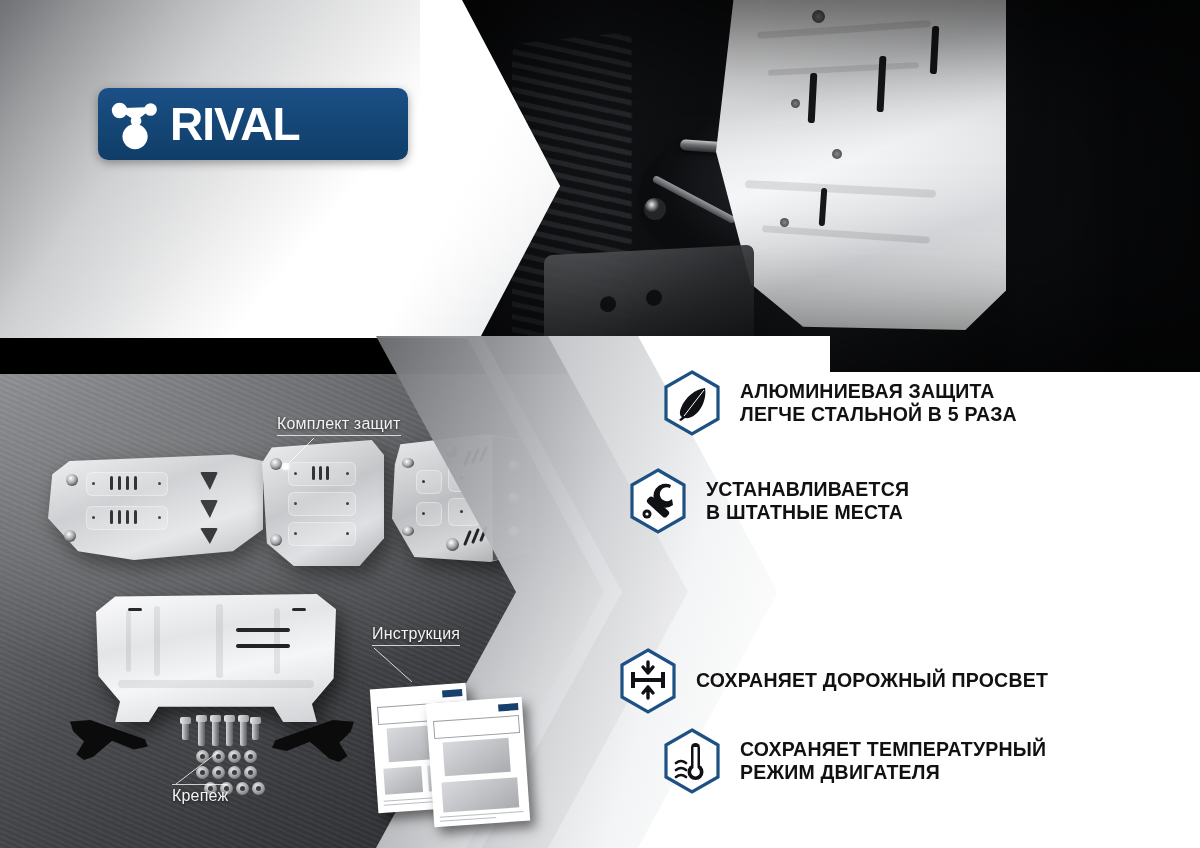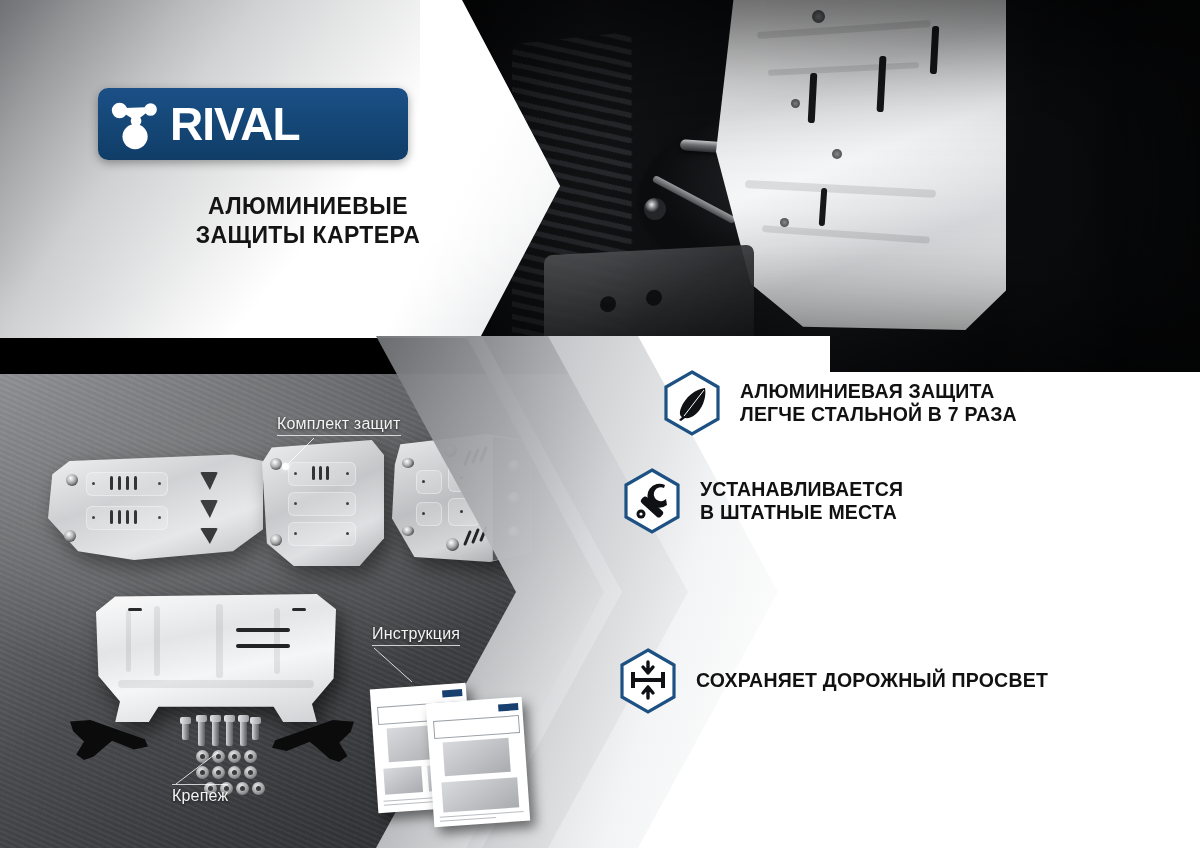--- a/index.html
+++ b/index.html
@@ -152,21 +152,21 @@
   .adv-item{
     position:absolute;display:flex;align-items:center;gap:18px;
   }
   .hexwrap{flex:0 0 auto;width:60px;height:66px;position:relative;}
   .adv-text{
     color:#111111;font-weight:bold;font-size:19.5px;line-height:1.2;
     letter-spacing:.2px;white-space:pre-line;
   }
 
   .i1{left:62px;top:34px;}
-  .i2{left:22px;top:132px;align-items:center;}
+  .i2{left:28px;top:132px;align-items:center;}
   .i3{left:-12px;top:222px;}
   .i4{left:18px;top:312px;}
   .i5{left:62px;top:392px;}
 
   
   .plate{position:absolute;filter:drop-shadow(6px 8px 10px rgba(0,0,0,.55));}
   .plate .body{position:absolute;inset:0;}
   .pl-hole{position:absolute;border-radius:50%;
     background:radial-gradient(circle at 40% 35%,#ffffff,#9fa1a4 45%,#3d3f42 75%,#ffffff 100%);}
   .pl-slot{position:absolute;background:#1a1b1d;border-radius:2px;}
@@ -246,24 +246,20 @@
         <circle cx="31" cy="29" r="5.5"></circle>
         <circle cx="30" cy="45" r="13"></circle>
         <path d="M14 18 L46 17 L31 29 Z"></path>
         <rect x="12" y="15" width="36" height="5" transform="rotate(-2 30 18)"></rect>
         <rect x="27" y="26" width="6" height="16"></rect>
       </g>
     </svg>
     <div class="logo-word">RIVAL</div>
   </div>
 
-  <div class="head-title">
-    <div>АЛЮМИНИЕВЫЕ</div>
-    <div>ЗАЩИТЫ КАРТЕРА</div>
-  </div>
 
   <div class="bl-panel">
 
     <div class="plate" style="left:48px;top:78px;width:215px;height:110px;">
       <div class="body" style="background:linear-gradient(160deg,#f2f3f4,#c9cbce 40%,#e3e4e6 70%,#b4b6b9);
            clip-path:polygon(2% 22%, 10% 10%, 86% 4%, 100% 10%, 100% 72%, 86% 92%, 40% 100%, 14% 92%, 0 62%);"></div>
       <div class="pl-pan" style="left:38px;top:22px;width:80px;height:22px;"></div>
       <div class="pl-pan" style="left:38px;top:56px;width:80px;height:22px;"></div>
       <div class="pl-slot" style="left:62px;top:26px;width:3px;height:14px"></div>
       <div class="pl-slot" style="left:70px;top:26px;width:3px;height:14px"></div>
@@ -449,21 +445,21 @@
       <div class="hexwrap">
         <svg viewBox="0 0 60 66" width="60" height="66">
           <polygon points="30,2 56,17 56,49 30,64 4,49 4,17" fill="#ffffff" stroke="#1d5184" stroke-width="3.2"></polygon>
           <g transform="translate(16,17)" fill="#101114">
             <path d="M27 1 C18 2 7 10 3 21 C1 26 2 29 4 30 L1 33 L3 34 L7 31 C13 32 20 27 24 19 C27 13 28 6 27 1 Z"></path>
             <path d="M26 3 L6 29" stroke="#ffffff" stroke-width="1" fill="none"></path>
           </g>
         </svg>
       </div>
       <div class="adv-text">АЛЮМИНИЕВАЯ ЗАЩИТА
-ЛЕГЧЕ СТАЛЬНОЙ В 7 РАЗА</div>
+ЛЕГЧЕ СТАЛЬНОЙ В 5 РАЗА</div>
     </div>
 
     <div class="adv-item i2">
       <div class="hexwrap">
         <svg viewBox="0 0 60 66" width="60" height="66">
           <polygon points="30,2 56,17 56,49 30,64 4,49 4,17" fill="#ffffff" stroke="#1d5184" stroke-width="3.2"></polygon>
           <g transform="translate(13,15)" fill="#101114">
             <path d="M30 2 a12 12 0 1 0 2 20 l-1 -6 a7 7 0 1 1 -2 -11 Z"></path>
             <rect x="4" y="20" width="26" height="8" rx="3" transform="rotate(42 17 24)"></rect>
             <circle cx="6" cy="31" r="4.5"></circle>
@@ -485,16 +481,32 @@
             <rect x="13" y="24" width="4" height="16"></rect>
             <rect x="43" y="24" width="4" height="16"></rect>
             <path d="M30 14 L30 25 M30 25 L25 19 M30 25 L35 19" stroke="#101114" stroke-width="3.4" fill="none" stroke-linecap="round"></path>
             <path d="M30 50 L30 39 M30 39 L25 45 M30 39 L35 45" stroke="#101114" stroke-width="3.4" fill="none" stroke-linecap="round"></path>
           </g>
         </svg>
       </div>
       <div class="adv-text">СОХРАНЯЕТ ДОРОЖНЫЙ ПРОСВЕТ</div>
     </div>
 
+    <div class="adv-item i5">
+      <div class="hexwrap">
+        <svg viewBox="0 0 60 66" width="60" height="66">
+          <polygon points="30,2 56,17 56,49 30,64 4,49 4,17" fill="#ffffff" stroke="#1d5184" stroke-width="3.2"></polygon>
+          <g fill="#101114">
+            <rect x="29" y="15" width="9" height="26" rx="4.5"></rect>
+            <circle cx="33.5" cy="44" r="8"></circle>
+            <rect x="31.5" y="19" width="4" height="24" fill="#ffffff"></rect>
+            <circle cx="33.5" cy="44" r="4.4" fill="#ffffff"></circle>
+            <path d="M14 35 q5 -4 10 0 M14 42 q5 -4 10 0 M14 49 q5 -4 10 0" stroke="#101114" stroke-width="2.6" fill="none" stroke-linecap="round"></path>
+          </g>
+        </svg>
+      </div>
+      <div class="adv-text">СОХРАНЯЕТ ТЕМПЕРАТУРНЫЙ
+РЕЖИМ ДВИГАТЕЛЯ</div>
+    </div>
 
   </div>
 
 </div>
 
 </body></html>

